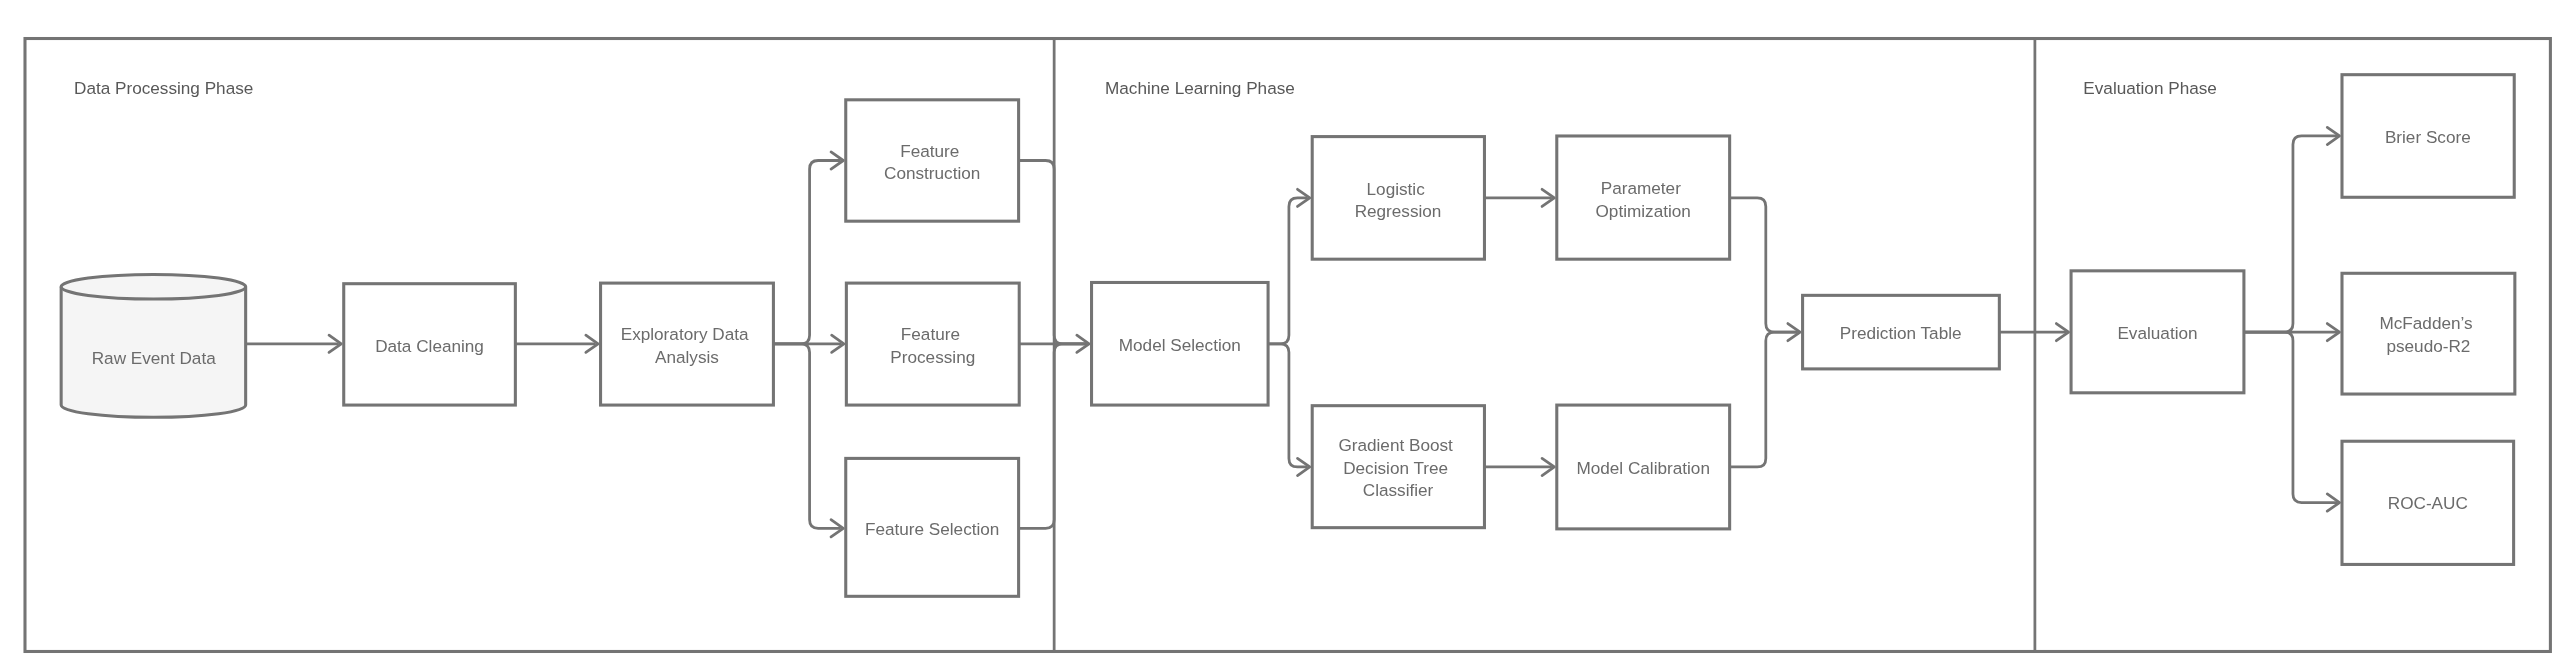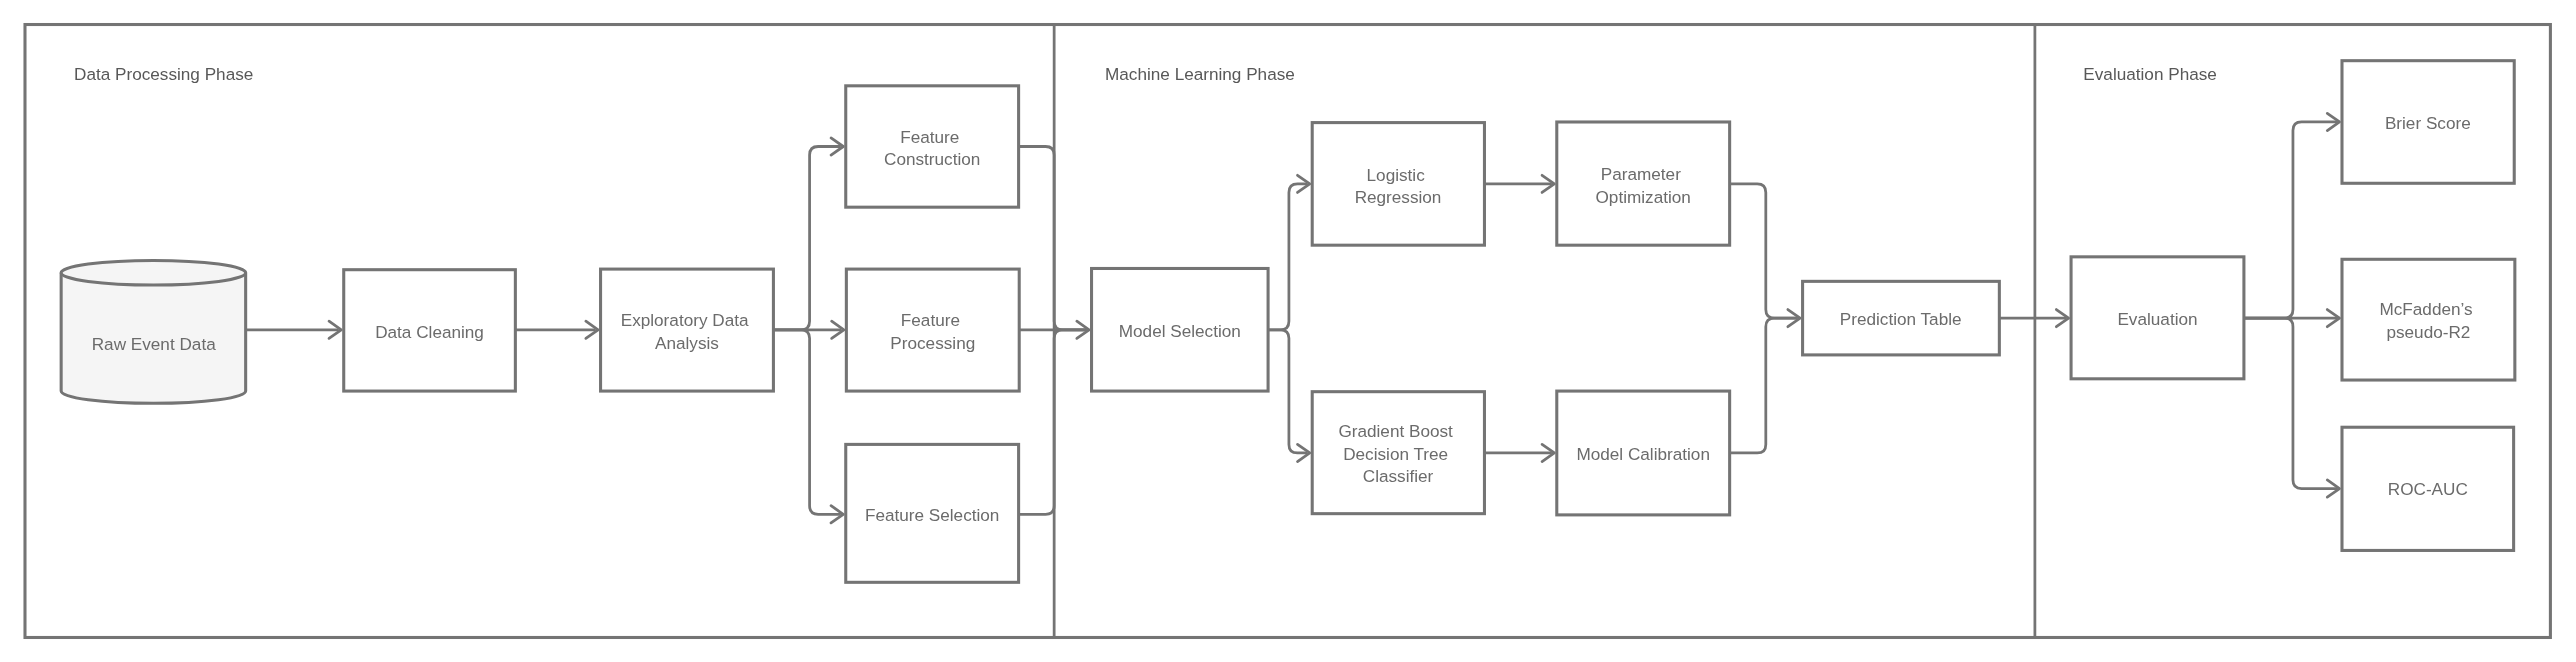--- a/index.html
+++ b/index.html
@@ -7,20 +7,21 @@
     padding: 0;
     background: #ffffff;
     width: 2576px;
     height: 662px;
     overflow: hidden;
   }
   #diagram-root {
     width: 2576px;
     height: 620px;
     display: block;
+    margin-top: 14px;
   }
   svg { display: block; }
   .frame {
     fill: none;
     stroke: #747474;
     stroke-width: 5;
   }
   .divider {
     stroke: #747474;
     stroke-width: 4.5;

